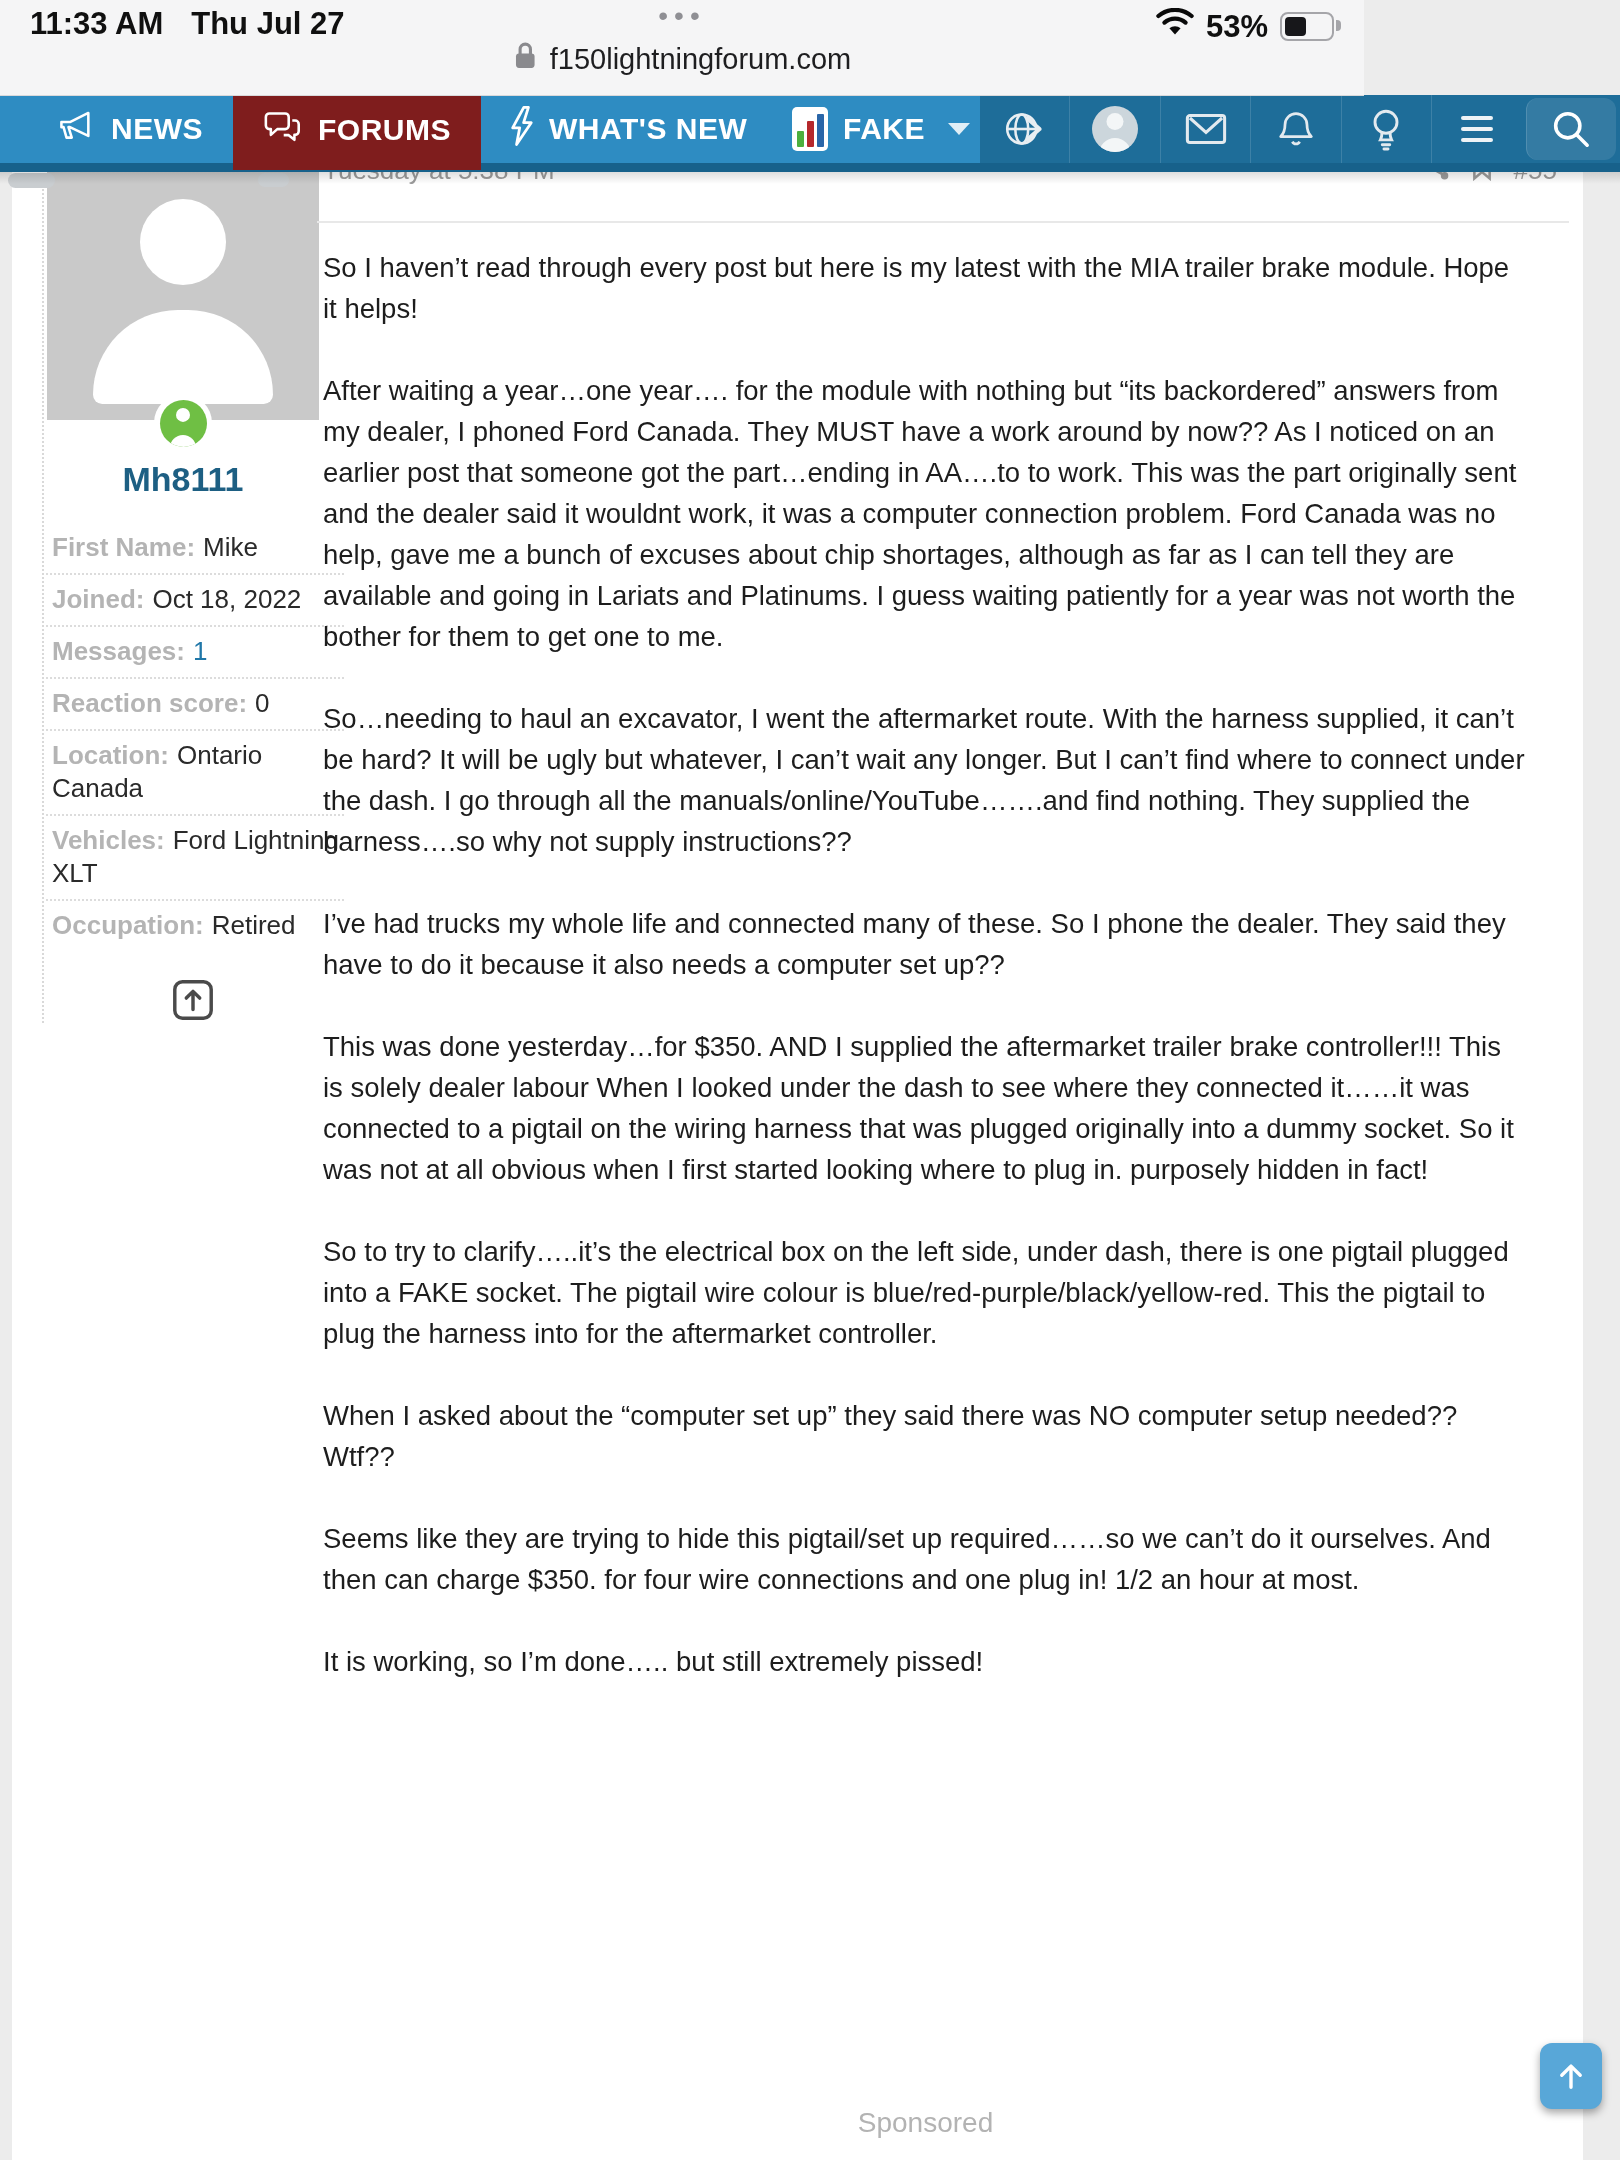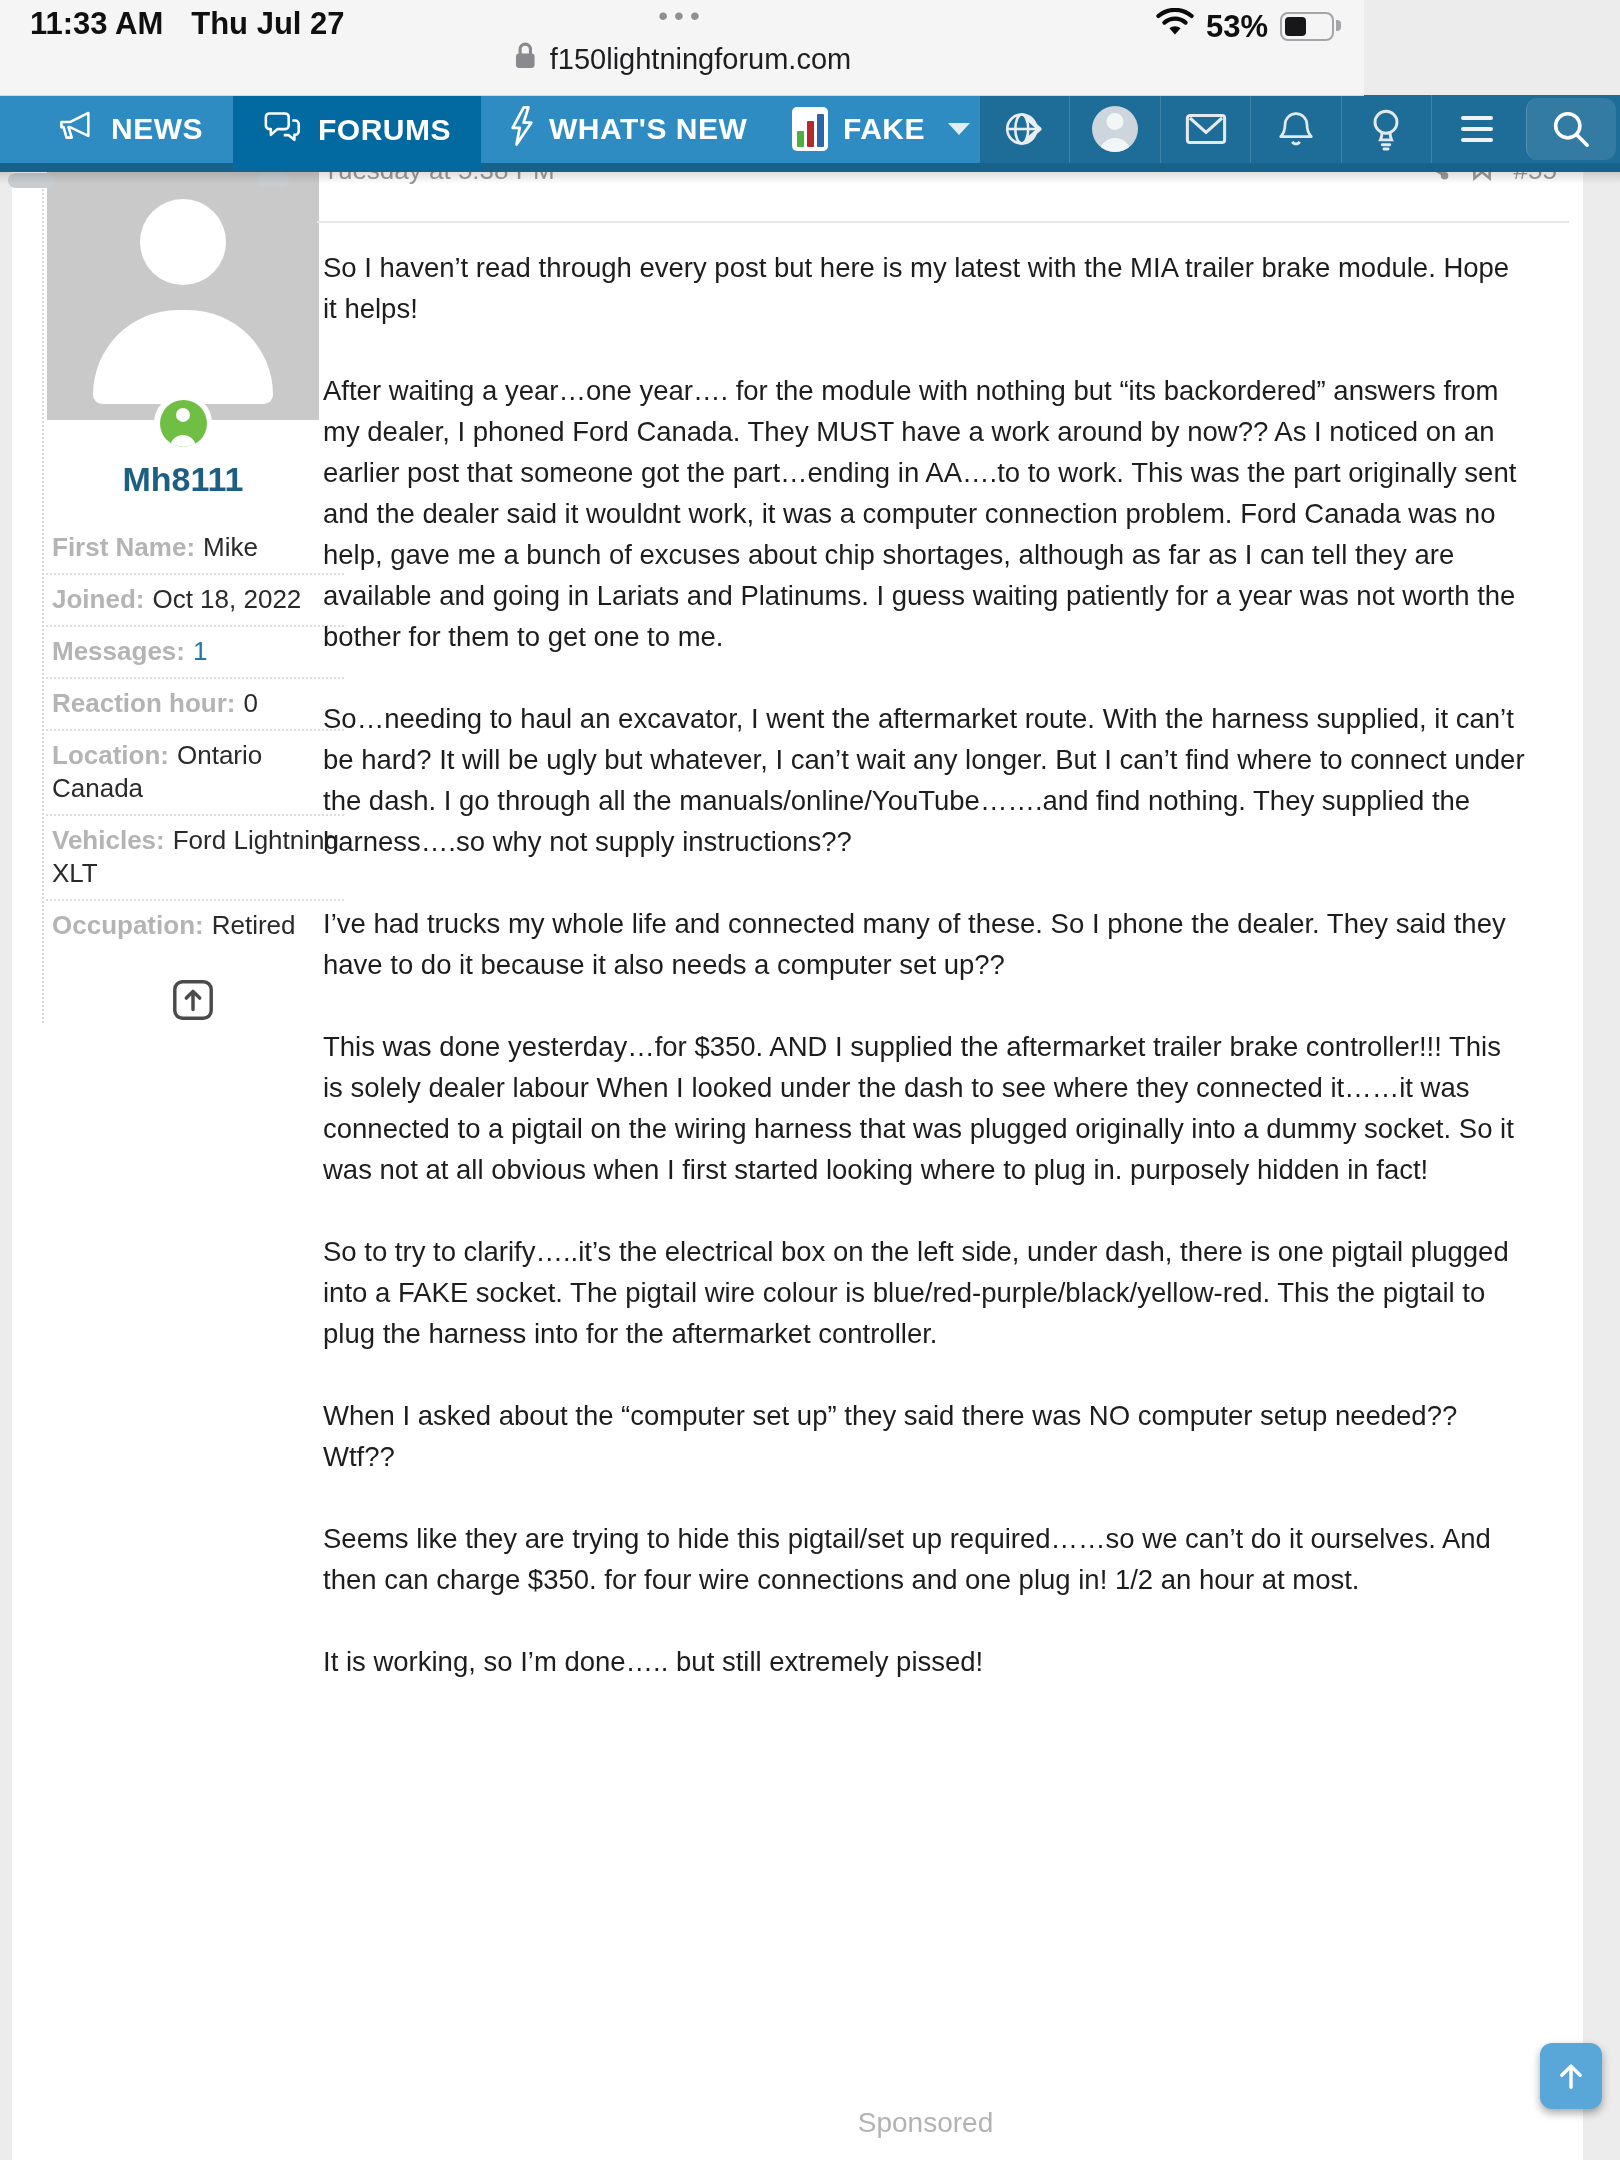--- a/index.html
+++ b/index.html
@@ -13,21 +13,21 @@
   .status-right{position:absolute;right:30px;top:8px;display:flex;align-items:center;gap:12px;font-size:31px;font-weight:600;color:#101010;}
   .bat{position:relative;width:50px;height:25px;border:2.5px solid #a5a5a9;border-radius:8px;}
   .bat i{position:absolute;left:3px;top:3px;bottom:3px;width:21px;background:#17171a;border-radius:4px;}
   .bat u{position:absolute;right:-9px;top:6px;width:5px;height:11px;background:#a5a5a9;border-radius:0 4px 4px 0;}
   .addr{position:absolute;left:50%;top:40px;transform:translateX(-50%);display:flex;align-items:center;gap:12px;font-size:29px;color:#1e1e20;}
 
   
   .navbar{position:absolute;left:0;top:95px;width:1620px;height:68px;background:#2e8cc2;border-bottom:9px solid #17618b;z-index:6;}
   .nav-item{position:absolute;top:0;height:68px;display:flex;align-items:center;gap:15px;color:#fff;font-weight:bold;font-size:30px;letter-spacing:.5px;cursor:pointer;}
   #nav-news{left:58px;}
-  #nav-forums{left:233px;top:-5px;height:80px;padding:0 30px;background:#0369a1;}
+  #nav-forums{left:233px;top:-5px;height:80px;padding:0 30px;background:#7f1d1d;}
   #nav-whatsnew{left:508px;}
   #nav-lists{left:792px;}
   .caret{width:0;height:0;border-left:11px solid transparent;border-right:11px solid transparent;border-top:12px solid rgba(255,255,255,.85);margin-left:8px;}
   .chart-ic{width:36px;height:44px;background:#fff;border-radius:5px;display:flex;align-items:flex-end;justify-content:center;gap:3px;padding:4px;box-sizing:border-box;}
   .chart-ic i{display:block;border-radius:1px;}
   .chart-ic .b1{width:7px;height:16px;background:#4caf3e;}
   .chart-ic .b2{width:7px;height:26px;background:#b5282c;}
   .chart-ic .b3{width:7px;height:33px;background:#2a66a8;}
   .nav-right{position:absolute;left:980px;top:0;right:0;height:68px;display:flex;background:#1e6d99;}
   .nav-cell{flex:1;display:flex;align-items:center;justify-content:center;border-left:1px solid rgba(255,255,255,.14);cursor:pointer;}
@@ -105,21 +105,21 @@
         <div class="av-body"></div>
         <div class="badge">
           <div class="badge-in"></div>
         </div>
       </div>
       <div class="username">Mh8111</div>
       <div class="fields">
         <div class="frow"><span class="flabel">First Name:</span><span class="fval">Mike</span></div>
         <div class="frow"><span class="flabel">Joined:</span><span class="fval">Oct 18, 2022</span></div>
         <div class="frow"><span class="flabel">Messages:</span><span class="fval link">1</span></div>
-        <div class="frow"><span class="flabel">Reaction hour:</span><span class="fval">0</span></div>
+        <div class="frow"><span class="flabel">Reaction score:</span><span class="fval">0</span></div>
         <div class="frow"><span class="flabel">Location:</span><span class="fval">Ontario Canada</span></div>
         <div class="frow"><span class="flabel">Vehicles:</span><span class="fval">Ford Lightning XLT</span></div>
         <div class="frow"><span class="flabel">Occupation:</span><span class="fval">Retired</span></div>
       </div>
       <div class="share-box">
         <svg width="46" height="46" viewBox="0 0 24 24" fill="none" stroke="#4a4a4a" stroke-width="1.8">
             <rect x="2.5" y="2.5" width="19" height="19" rx="4"></rect>
             <path d="M12 17 V8 M8.5 11 L12 7.5 L15.5 11" stroke-linecap="round" stroke-linejoin="round"></path>
           </svg>
       </div>

